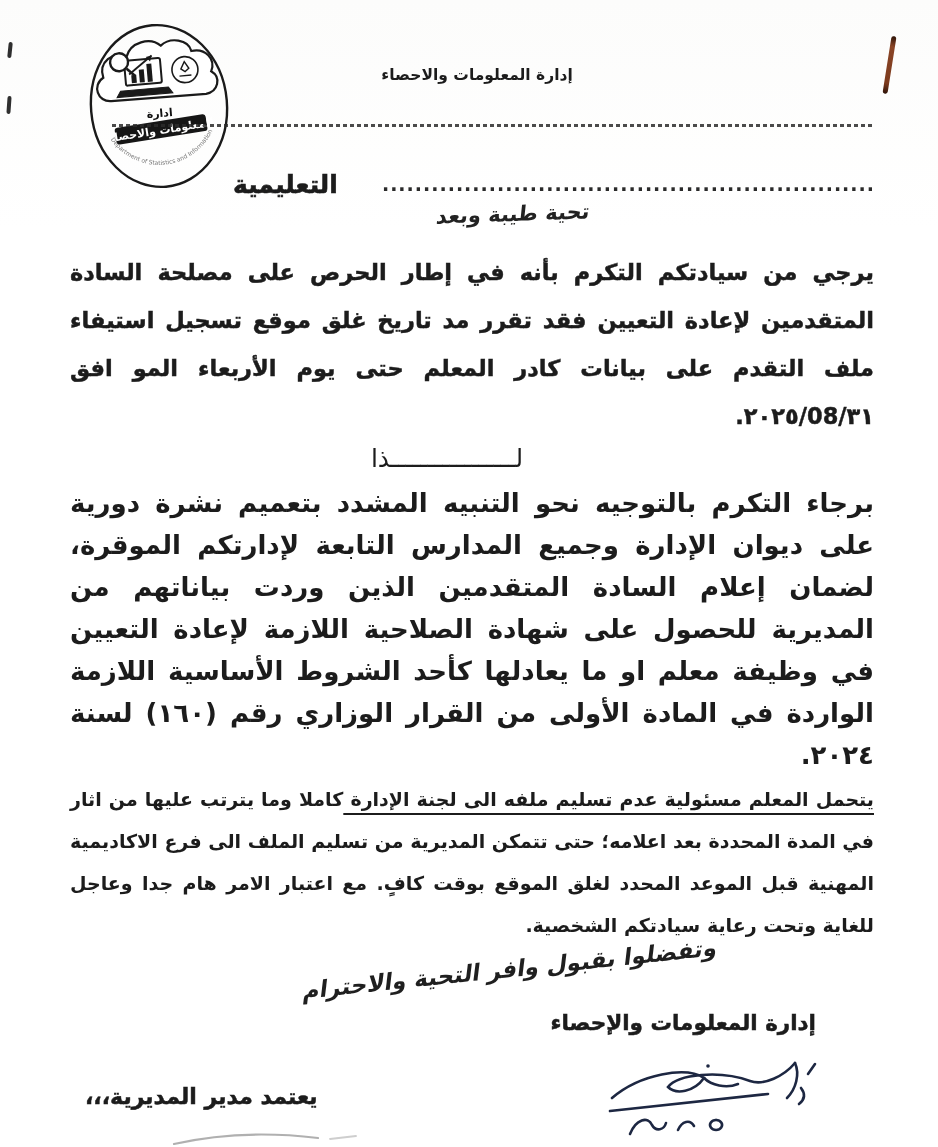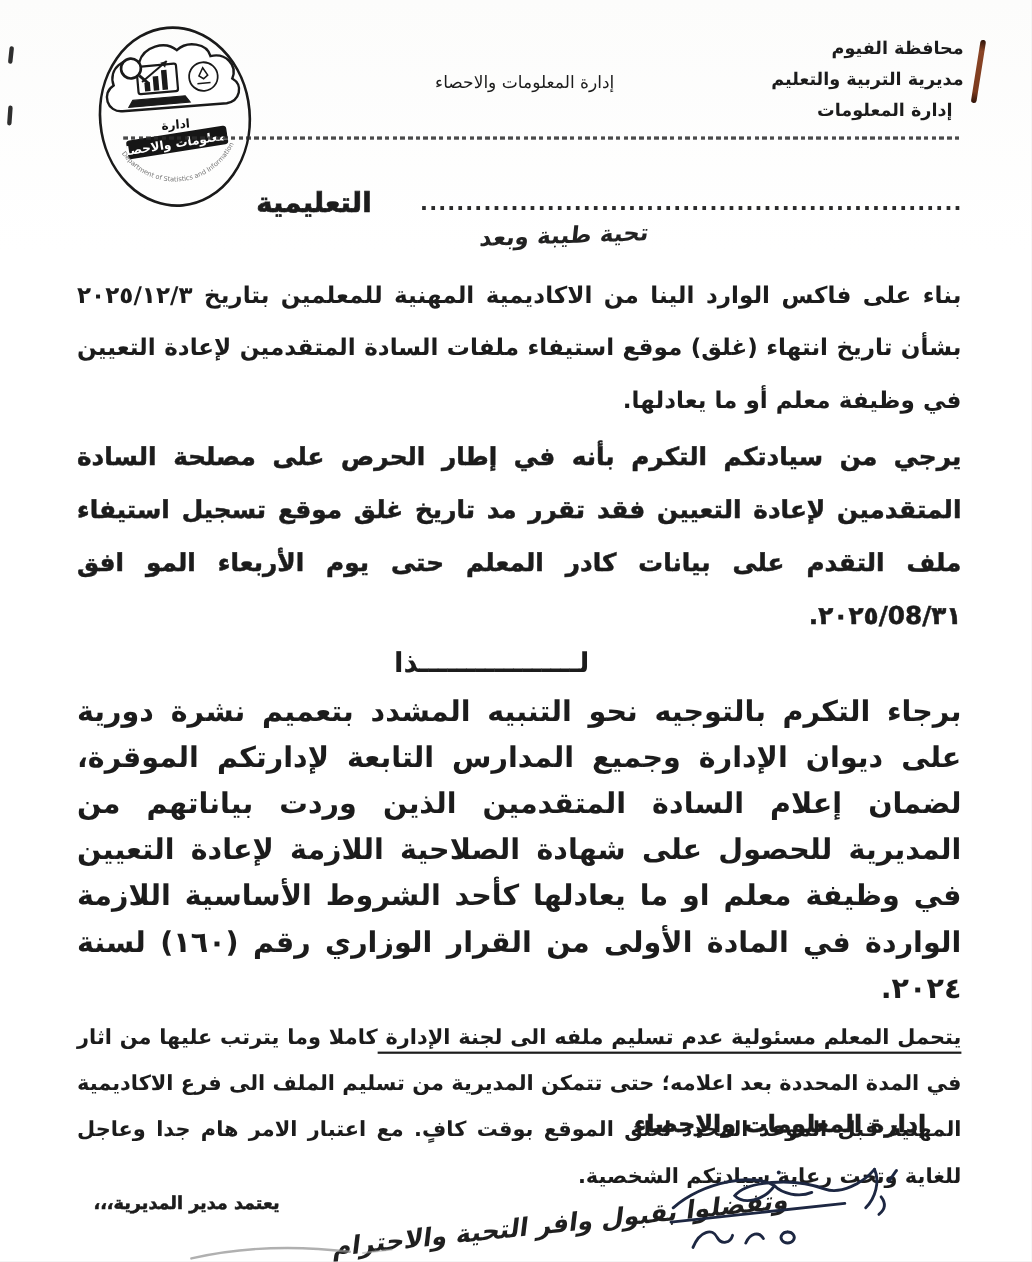--- a/index.html
+++ b/index.html
@@ -13,21 +13,21 @@
   }
   
   .header-right{
     position:absolute;top:30px;right:62px;
     direction:rtl;text-align:right;
     font-size:16px;font-weight:bold;line-height:28px;
   }
   .header-right .l3{padding-left:6px;padding-right:10px;}
   .center-dept{
     position:absolute;top:66px;left:0;right:0;
-    text-align:center;font-size:15.5px;font-weight:normal;direction:rtl;padding-left:16px;
+    text-align:center;font-size:15.5px;font-weight:bold;direction:rtl;padding-left:16px;
   }
   .pen-mark{
     position:absolute;top:36px;right:46px;width:5px;height:58px;
     background:linear-gradient(180deg,#2e1308,#8a4526 18%,#7c3a1d 82%,#2e1308);
     border-radius:3px;transform:rotate(9deg);
   }
   .scan-artifact{position:absolute;background:#2f2f2f;border-radius:2px;}
   .art1{left:8px;top:42px;width:4px;height:16px;transform:rotate(6deg);}
   .art2{left:7px;top:96px;width:4px;height:18px;transform:rotate(4deg);}
   
@@ -65,39 +65,39 @@
   .main{
     position:absolute;top:244px;left:70px;right:64px;
     direction:rtl;text-align:justify;
   }
   .main p{margin:0;}
   .p1{font-size:21px;font-weight:bold;line-height:48px;}
   .p2{font-size:22.5px;font-weight:bold;line-height:48px;margin-top:4px !important;
       -webkit-text-stroke:0.45px #1b1b1b;}
   .therefore{
     text-align:center;transform:translateX(-25px);
-    font-size:25px;font-weight:bold;line-height:34px;margin-top:2px !important;
+    font-size:25px;font-weight:normal;line-height:34px;margin-top:2px !important;
   }
   .p3{font-size:26px;font-weight:bold;line-height:42px;margin-top:6px !important;}
   .p4{font-size:19px;font-weight:bold;line-height:42px;margin-top:2px !important;}
   .p4 .ul{
     text-decoration:underline;
     text-underline-offset:7px;
     text-decoration-thickness:2px;
   }
   
   .dept-label{
-    position:absolute;top:1010px;right:96px;
+    position:absolute;top:1010px;right:122px;
     direction:rtl;font-size:21.5px;font-weight:bold;
     -webkit-text-stroke:0.5px #1b1b1b;
   }
   .signature-svg{position:absolute;top:1044px;right:102px;}
   .approval-label{
     position:absolute;top:1084px;left:85px;
-    direction:rtl;font-size:16px;font-weight:bold;
+    direction:rtl;font-size:22px;font-weight:bold;
     -webkit-text-stroke:0.5px #1b1b1b;
   }
   .faint-stroke-svg{position:absolute;top:1130px;left:168px;}
 </style>
 </head>
 <body>
 
 <div class="page">
 
   <div class="scan-artifact art1"></div>
@@ -131,41 +131,35 @@
         <rect x="29" y="101" width="92" height="17" rx="3" fill="#161616" transform="rotate(-4 75 109)"></rect>
         <text x="75" y="114" text-anchor="middle" font-size="11" font-weight="bold" fill="#ffffff" font-family="DejaVu Sans, sans-serif" transform="rotate(-4 75 109)">المعلومات والاحصاء</text>
         <path id="arcpath" d="M22,112 A 60,62 0 0 0 128,112" fill="none" stroke="none"></path>
         <text font-size="6" fill="#777" font-family="DejaVu Sans, sans-serif">
           <textPath href="#arcpath" startOffset="50%" text-anchor="middle">Department of Statistics and Information</textPath>
         </text>
       </g>
     </svg>
   </div>
 
-  <div class="header-right">
-    <div class="l1">محافظة الفيوم</div>
-    <div class="l2">مديرية التربية والتعليم</div>
-    <div class="l3">إدارة المعلومات</div>
-  </div>
 
   <div class="pen-mark"></div>
 
   <div class="center-dept">إدارة المعلومات والاحصاء</div>
 
   <div class="dotted-divider"></div>
 
   <div class="salutation">
     <span class="dots">............................................................</span>
     <span class="tail">التعليمية</span>
   </div>
 
   <div class="greeting">تحية طيبة وبعد</div>
 
   <div class="main">
-    <p class="p1">بناء على فاكس الوارد الينا من الاكاديمية المهنية للمعلمين بتاريخ ٢٠٢٥/١٢/٣ بشأن تاريخ انتهاء (غلق) موقع استيفاء ملفات السادة المتقدمين لإعادة التعيين في وظيفة معلم أو ما يعادلها.</p>
     <p class="p2">يرجي من سيادتكم التكرم بأنه في إطار الحرص على مصلحة السادة المتقدمين لإعادة التعيين فقد تقرر مد تاريخ غلق موقع تسجيل استيفاء ملف التقدم على بيانات كادر المعلم حتى يوم الأربعاء المو افق ٢٠٢٥/08/٣١.</p>
     <p class="therefore">لـــــــــــــــــذا</p>
     <p class="p3">برجاء التكرم بالتوجيه نحو التنبيه المشدد بتعميم نشرة دورية على ديوان الإدارة وجميع المدارس التابعة لإدارتكم الموقرة، لضمان إعلام السادة المتقدمين الذين وردت بياناتهم من المديرية للحصول على شهادة الصلاحية اللازمة لإعادة التعيين في وظيفة معلم او ما يعادلها كأحد الشروط الأساسية اللازمة الواردة في المادة الأولى من القرار الوزاري رقم (١٦٠) لسنة ٢٠٢٤.</p>
     <p class="p4"><span class="ul">يتحمل المعلم مسئولية عدم تسليم ملفه الى لجنة الإدارة </span><span>كاملا وما يترتب عليها من اثار في المدة المحددة بعد اعلامه؛ حتى تتمكن المديرية من تسليم الملف الى فرع الاكاديمية المهنية قبل الموعد المحدد لغلق الموقع بوقت كافٍ. مع اعتبار الامر هام جدا وعاجل للغاية وتحت رعاية سيادتكم الشخصية.</span></p>
     <div class="closing-hand">وتفضلوا بقبول وافر التحية والاحترام</div>
   </div>
 
   <div class="dept-label">إدارة المعلومات والإحصاء</div>
 
   <svg class="signature-svg" width="238" height="98" viewBox="0 0 238 98">

